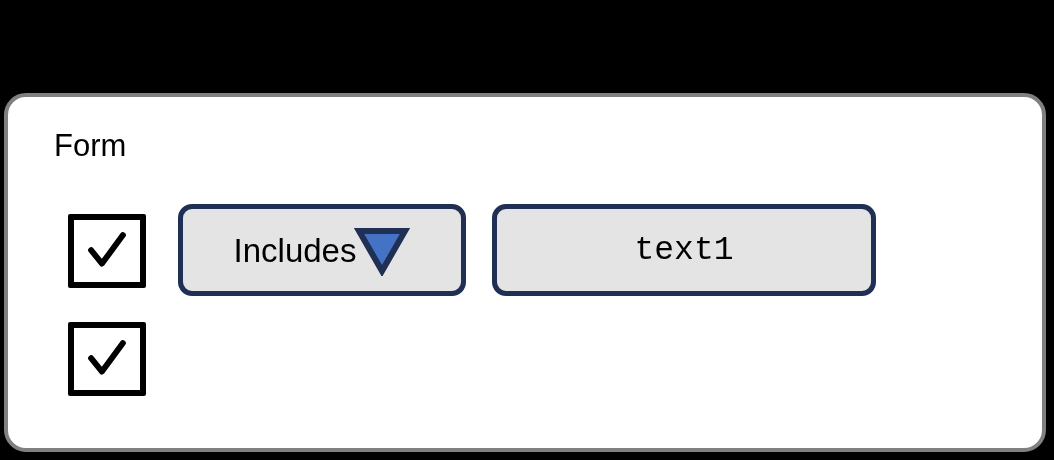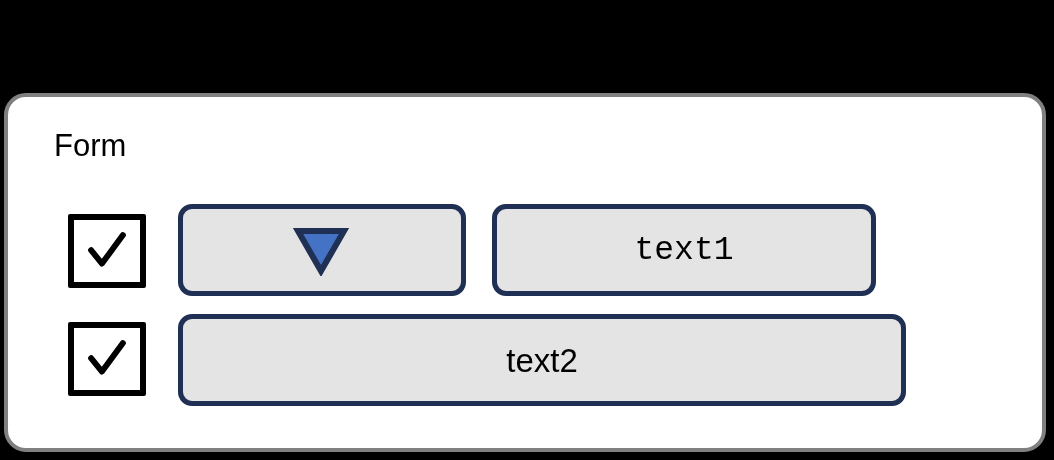--- a/index.html
+++ b/index.html
@@ -129,29 +129,29 @@
   </div>
 
   <div class="checkbox cb-row1">
     <svg class="check-glyph" viewBox="0 0 78 74">
       <path d="M20 36 L33 52 L58 18" fill="none" stroke="#000000" stroke-width="7" stroke-linecap="round" stroke-linejoin="round"></path>
     </svg>
   </div>
 
   <div class="field dropdown-includes">
     <span class="dropdown-inner">
+      <span class="dropdown-label">Includes</span>
       <svg class="caret-icon" viewBox="0 0 56 52">
         <path d="M5 7 L51 7 L28 47 Z" fill="#4472C4" stroke="#1F3054" stroke-width="6" stroke-linejoin="miter"></path>
       </svg>
     </span>
   </div>
 
   <div class="field field-text1" placeholder="text1">text1</div>
 
   <div class="checkbox cb-row2">
     <svg class="check-glyph" viewBox="0 0 78 74">
       <path d="M20 36 L33 52 L58 18" fill="none" stroke="#000000" stroke-width="7" stroke-linecap="round" stroke-linejoin="round"></path>
     </svg>
   </div>
 
-  <div class="field field-text2" placeholder="text2">text2</div>
 
 </div>
 
 </body></html>

